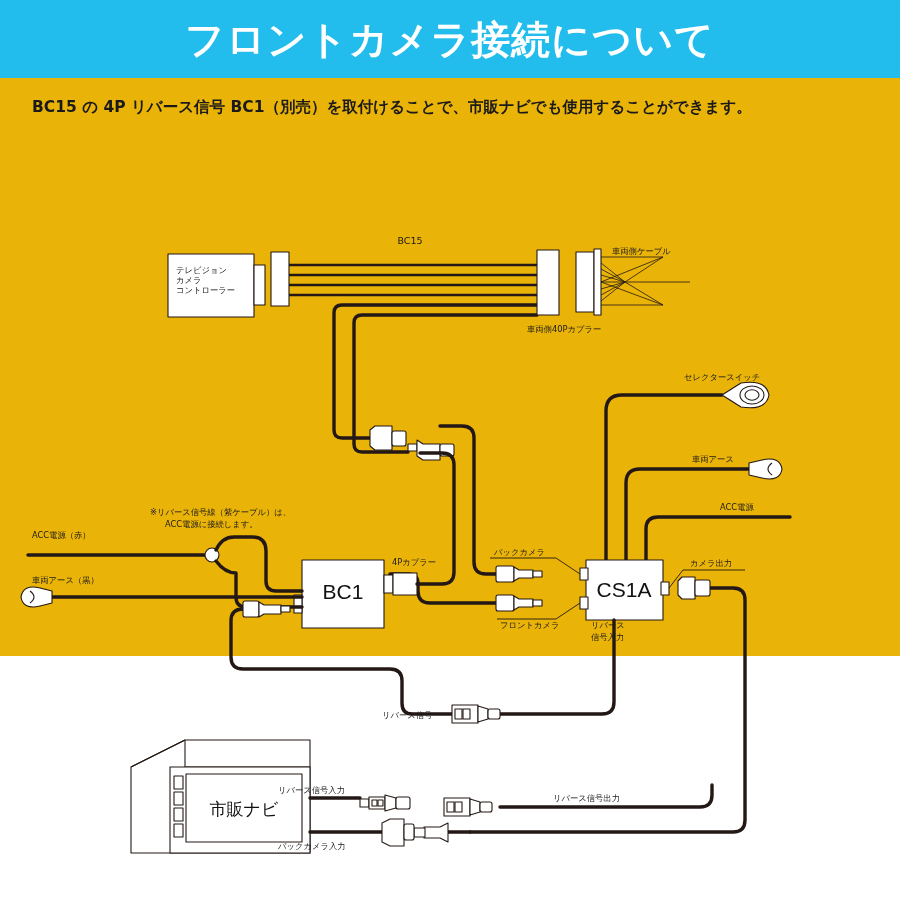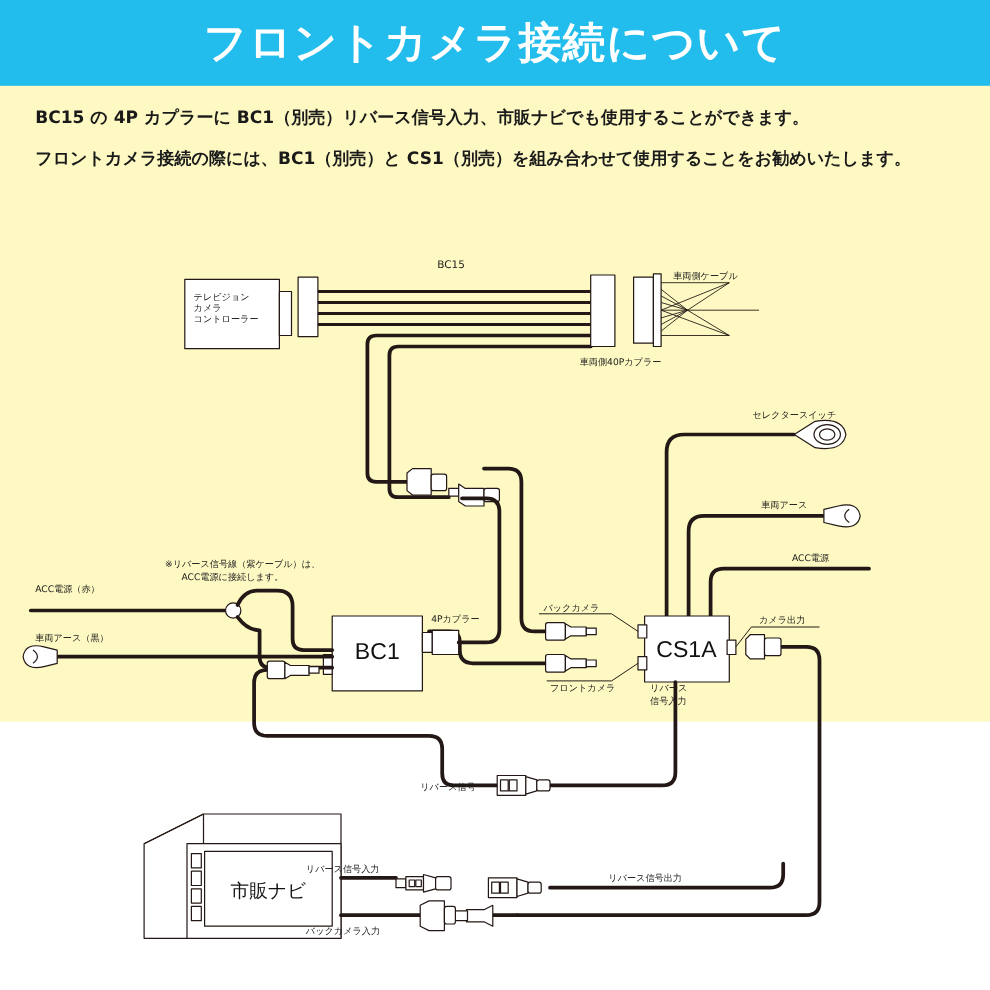--- a/index.html
+++ b/index.html
@@ -4,21 +4,21 @@
 <title>フロントカメラ接続について</title>
 <style>
   html,body{margin:0;padding:0;}
   body{
     width:900px;height:900px;
     background:#ffffff;
     font-family:"Liberation Sans","DejaVu Sans",sans-serif;
     overflow:hidden;
     position:relative;
   }
-  #page{position:relative;width:900px;height:656px;background:#fef9c3;}
+  #page{position:relative;width:900px;height:656px;background:#eab308;}
 
   
   .header{
     position:absolute;left:0;top:0;width:900px;height:78px;
     background:#22bdec;
     display:flex;align-items:center;justify-content:center;
   }
   .header-title{
     color:#ffffff;
     font-size:39px;
@@ -76,22 +76,21 @@
 </head>
 <body>
 
 <div id="page">
 
   <div class="header">
     <div class="header-title">フロントカメラ接続について</div>
   </div>
 
   <div class="intro">
-    <div class="intro-line">BC15 の 4P カプラーに BC1（別売）リバース信号入力、市販ナビでも使用することができます。</div>
-    <div class="intro-line">フロントカメラ接続の際には、BC1（別売）と CS1（別売）を組み合わせて使用することをお勧めいたします。</div>
+    <div class="intro-line">BC15 の 4P リバース信号 BC1（別売）を取付けることで、市販ナビでも使用することができます。</div>
   </div>
 
   <div class="diagram">
   <svg width="900" height="675" viewBox="0 0 900 675" xmlns="http://www.w3.org/2000/svg">
 
     <g>
       <path class="wire-thin" d="M288 40 H537"></path>
       <path class="wire-thin" d="M288 50 H537"></path>
       <path class="wire-thin" d="M288 60 H537"></path>
       <path class="wire-thin" d="M288 70 H537"></path>

